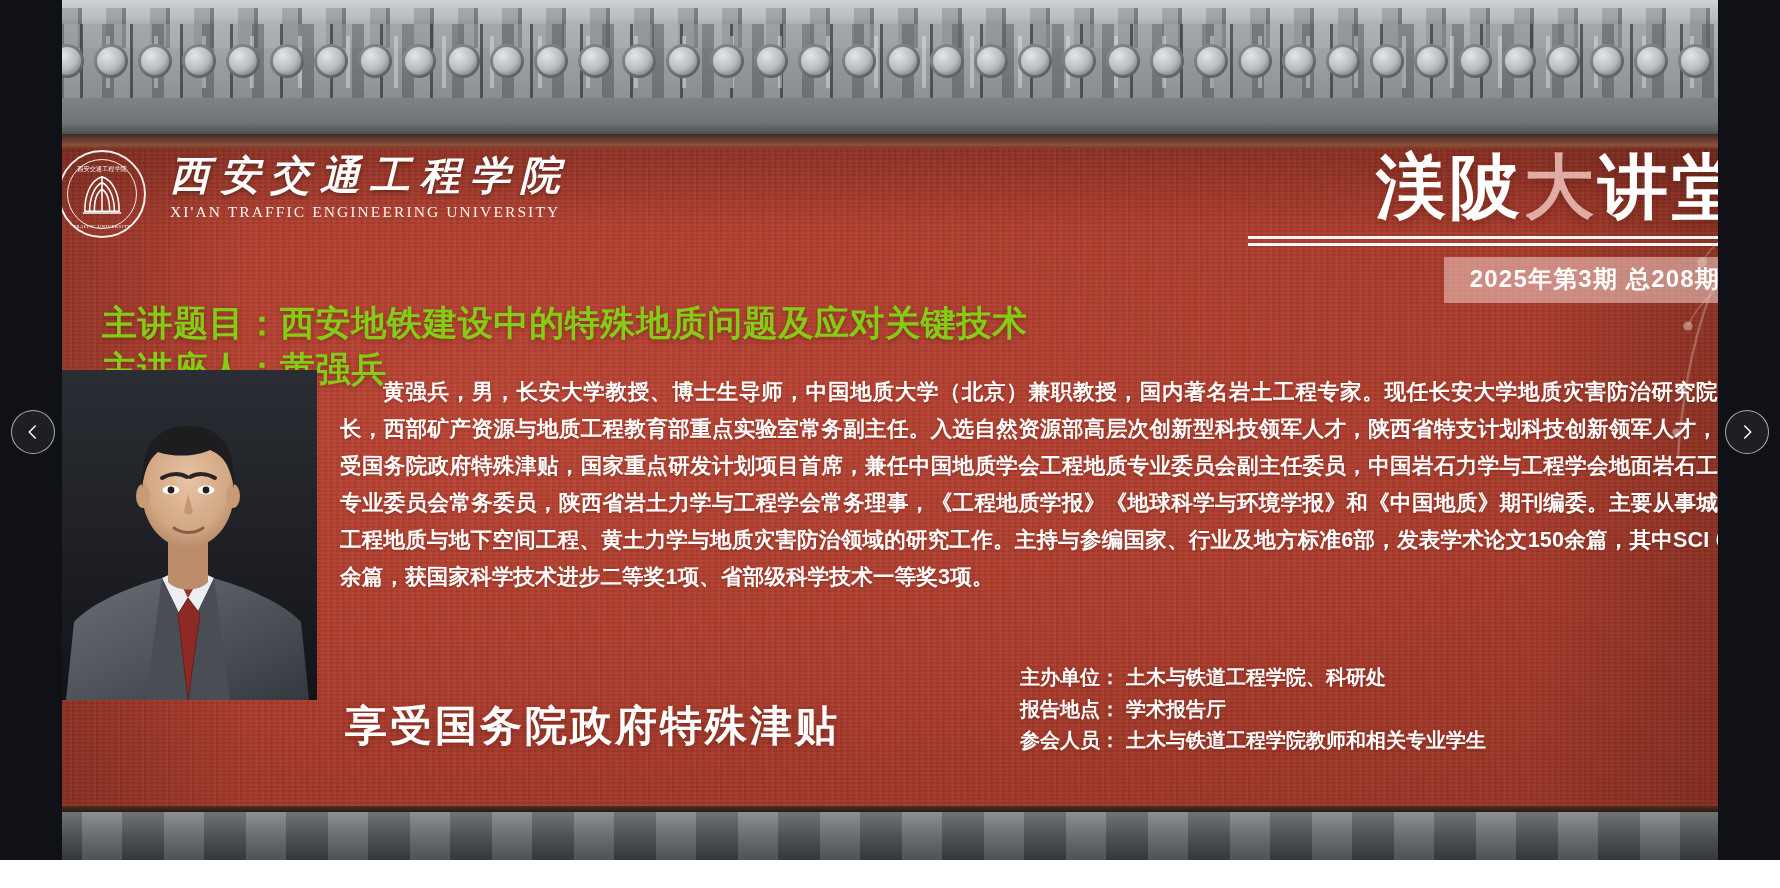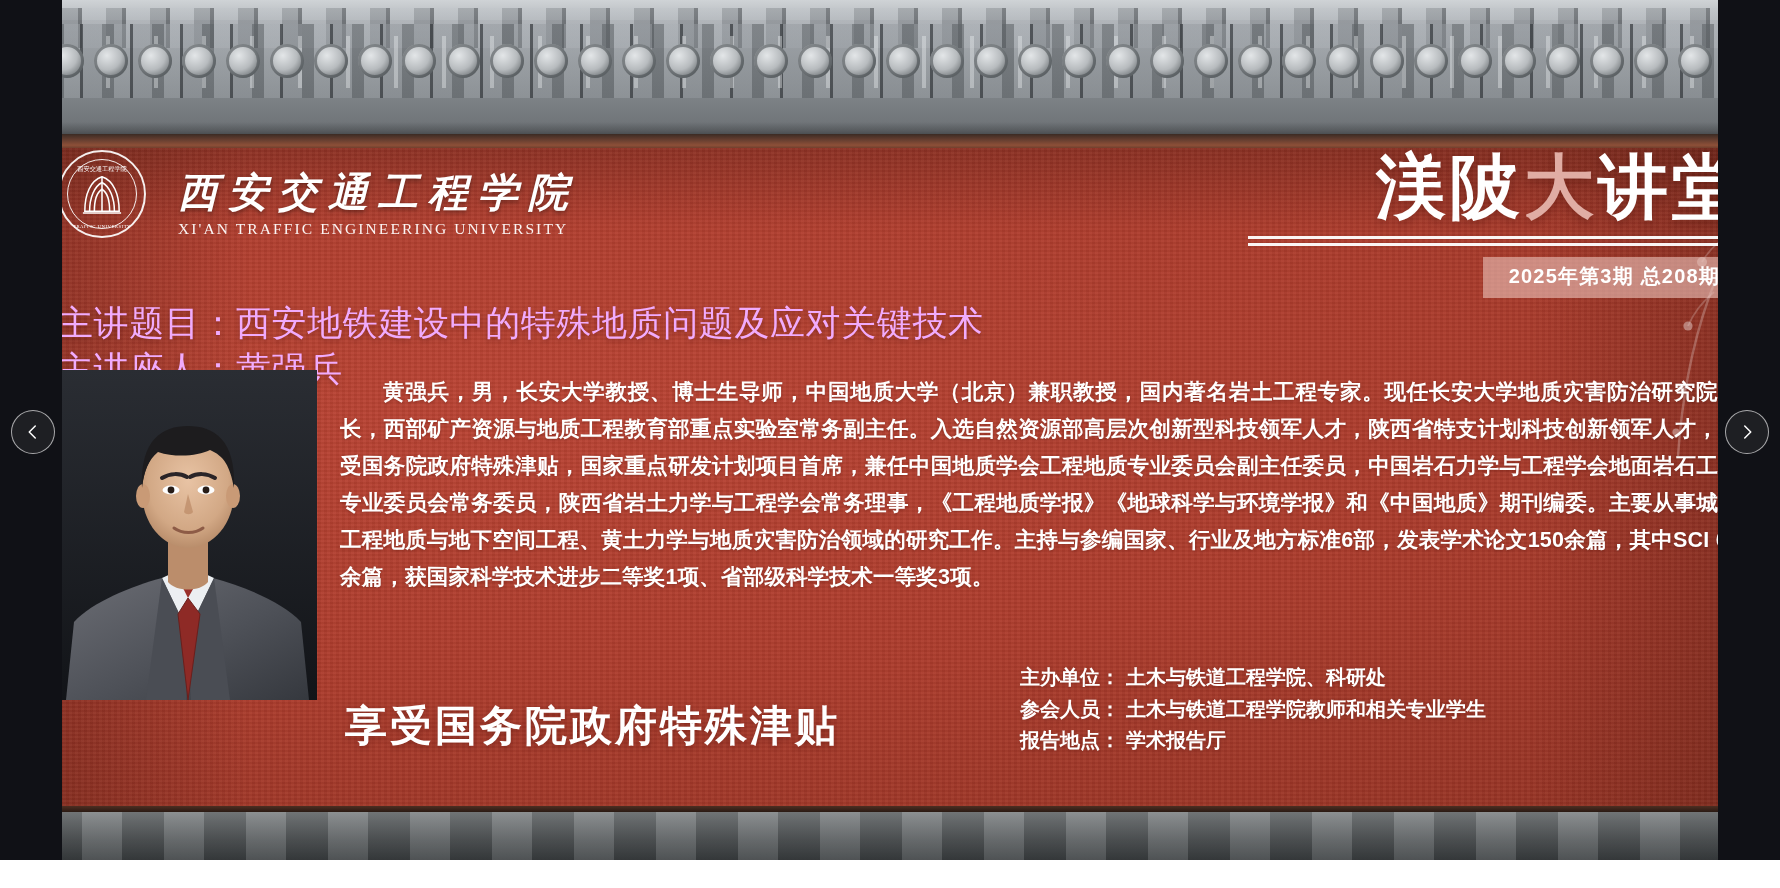--- a/index.html
+++ b/index.html
@@ -120,21 +120,21 @@
   }
 
   
   .blossom { position:absolute; pointer-events:none; opacity:.75; }
   .blossom.tl { left: 6px; top: 560px; width: 120px; height: 190px; }
   .blossom.tr { right: 4px; top: 160px; width: 190px; height: 300px; }
 
   
   .brand {
     position: absolute; left: 58px; top: 150px;
-    display: flex; align-items: flex-end; gap: 32px;
+    display: flex; align-items: flex-start; gap: 24px;
   }
   .brand-seal {
     width: 88px; height: 88px; border-radius: 50%;
     border: 2px solid rgba(255,255,255,.92);
     position: relative; flex: 0 0 88px;
   }
   .brand-seal::before {
     content:""; position:absolute; inset:7px; border-radius:50%;
     border: 1.5px solid rgba(255,255,255,.92);
   }
@@ -165,31 +165,32 @@
     letter-spacing: 4px; white-space: nowrap;
     text-shadow: 0 3px 8px rgba(60,10,0,.30);
   }
   .lecture-title .accent { color: #e0ada4; }
   .rule-wrap { margin-top: 10px; }
   .rule-wrap .r1 { height: 3px; background: rgba(255,255,255,.95); margin-left: 22px; }
   .rule-wrap .r2 { height: 3px; background: rgba(255,255,255,.95); margin-top: 4px; margin-left: 22px; }
   .issue-badge {
     display: inline-block; margin-top: 11px;
     background: rgba(233,190,183,.62);
-    color: #ffffff; font-size: 20px; font-weight: 600;
+    color: #ffffff; font-size: 24px; font-weight: 600;
     padding: 6px 26px 8px 26px; letter-spacing: 1.2px;
     white-space: nowrap;
   }
 
   
   .titles { position: absolute; left: 58px; top: 300px; }
   .title-line {
-    color: #f0abfc; font-size: 35px; font-weight: 400; letter-spacing: .6px;
+    color: #84cc16; font-size: 35px; font-weight: 700; letter-spacing: .6px;
     line-height: 1.32; white-space: nowrap;
     text-shadow: 0 2px 5px rgba(60,10,0,.35);
+    margin-left: 44px;
   }
 
   
   .portrait {
     position: absolute; left: 58px; top: 370px;
     width: 259px; height: 330px;
     background: linear-gradient(180deg,#1b1d22 0%,#15171b 100%);
     overflow: hidden;
   }
   .portrait svg { display:block; width:100%; height:100%; }
@@ -431,24 +432,24 @@
       <p>黄强兵，男，长安大学教授、博士生导师，中国地质大学（北京）兼职教授，国内著名岩土工程专家。现任长安大学地质灾害防治研究院院长，西部矿产资源与地质工程教育部重点实验室常务副主任。入选自然资源部高层次创新型科技领军人才，陕西省特支计划科技创新领军人才，享受国务院政府特殊津贴，国家重点研发计划项目首席，兼任中国地质学会工程地质专业委员会副主任委员，中国岩石力学与工程学会地面岩石工程专业委员会常务委员，陕西省岩土力学与工程学会常务理事，《工程地质学报》《地球科学与环境学报》和《中国地质》期刊编委。主要从事城市工程地质与地下空间工程、黄土力学与地质灾害防治领域的研究工作。主持与参编国家、行业及地方标准6部，发表学术论文150余篇，其中SCI 60余篇，获国家科学技术进步二等奖1项、省部级科学技术一等奖3项。</p>
     </div>
 
     <div class="welcome">享受国务院政府特殊津贴</div>
 
     <div class="event-info">
       <div class="row">
         <span class="k">主办单位：</span><span>土木与铁道工程学院、科研处</span>
       </div>
       <div class="row">
+        <span class="k">报告地点：</span><span>学术报告厅</span>
+      </div>
+      <div class="row">
         <span class="k">参会人员：</span><span>土木与铁道工程学院教师和相关专业学生</span>
-      </div>
-      <div class="row">
-        <span class="k">报告地点：</span><span>学术报告厅</span>
       </div>
     </div>
 
     <div class="plinth"></div>
   </div>
 
   <div class="gutter l"></div>
   <div class="gutter r"></div>
 
   <div class="nav-arrow prev" title="上一张">

